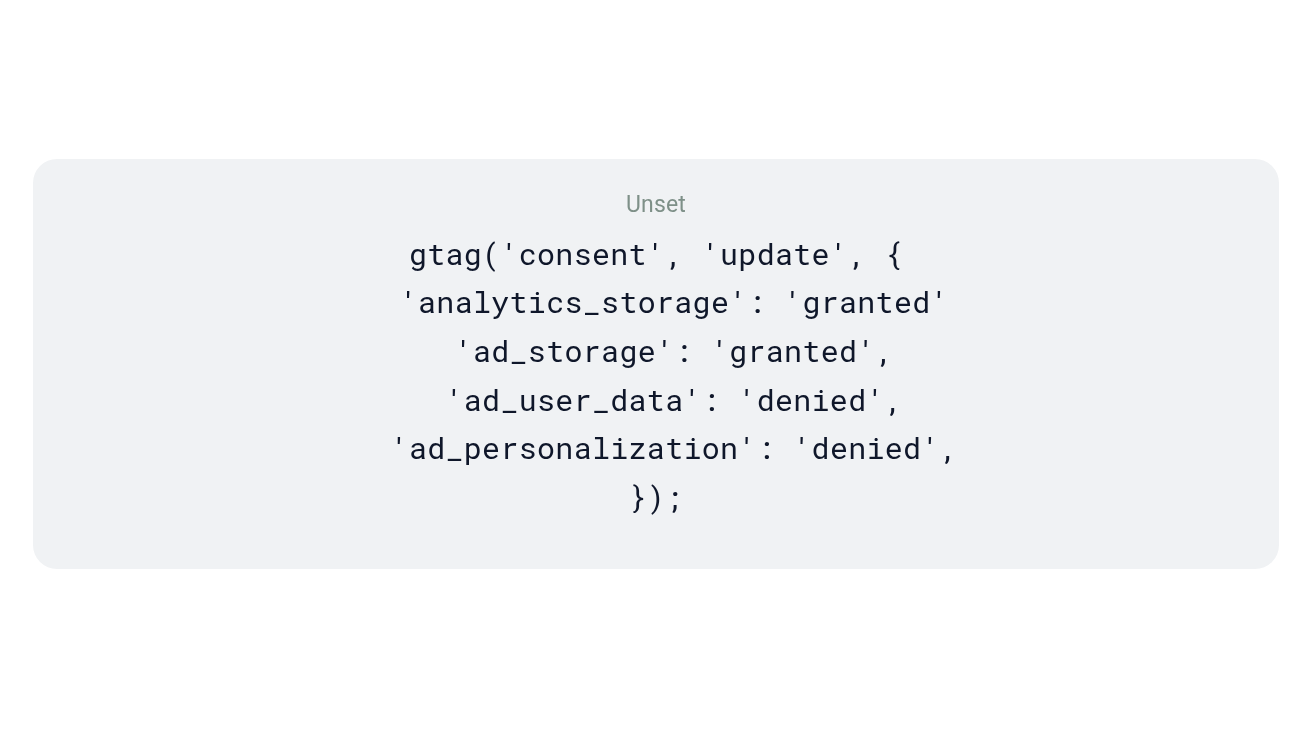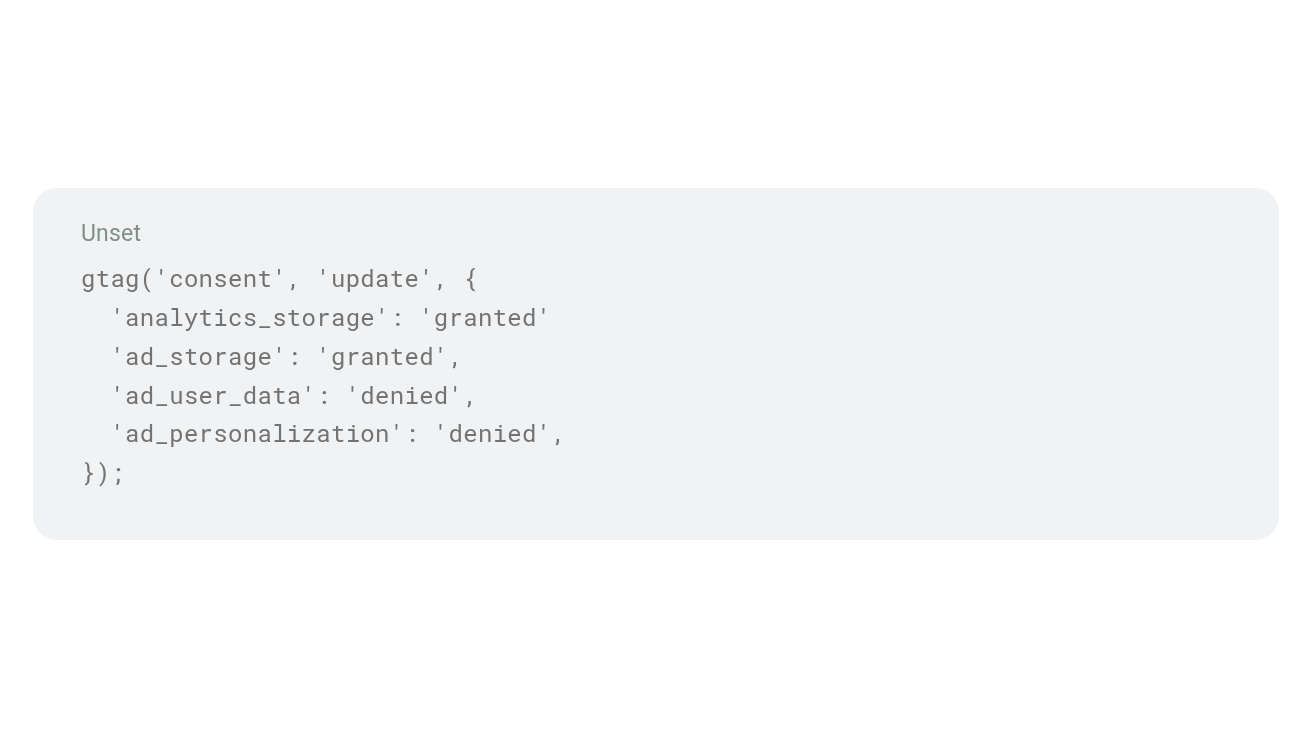--- a/index.html
+++ b/index.html
@@ -1,18 +1,19 @@
 <!DOCTYPE html>
 <html><head>
   <meta charset="utf-8">
   <style>
     * {
       margin: 0;
       padding: 0;
       box-sizing: border-box;
+      text-align: center;
     }
     body {
       width: 1312px;
       height: 738px;
       background: #ffffff;
       font-family: -apple-system, BlinkMacSystemFont, "Segoe UI", Roboto, "Helvetica Neue", Arial, sans-serif;
       display: flex;
       align-items: center;
       justify-content: center;
     }
@@ -25,23 +26,23 @@
     }
     .code-label {
       color: #7e9088;
       font-size: 23px;
       font-weight: 400;
       margin-bottom: 12px;
       letter-spacing: 0.2px;
     }
     .code-content {
       font-family: "Roboto Mono", "SFMono-Regular", Consolas, "Liberation Mono", Menlo, Courier, monospace;
-      font-size: 24px;
+      font-size: 30px;
       line-height: 1.62;
-      color: #737373;
+      color: #0f172a;
       white-space: pre;
       letter-spacing: 0.3px;
     }
   </style>
 </head>
 <body>
 
 <div class="code-block">
   <div class="code-label">Unset</div>
   <div class="code-content">gtag('consent', 'update', {

